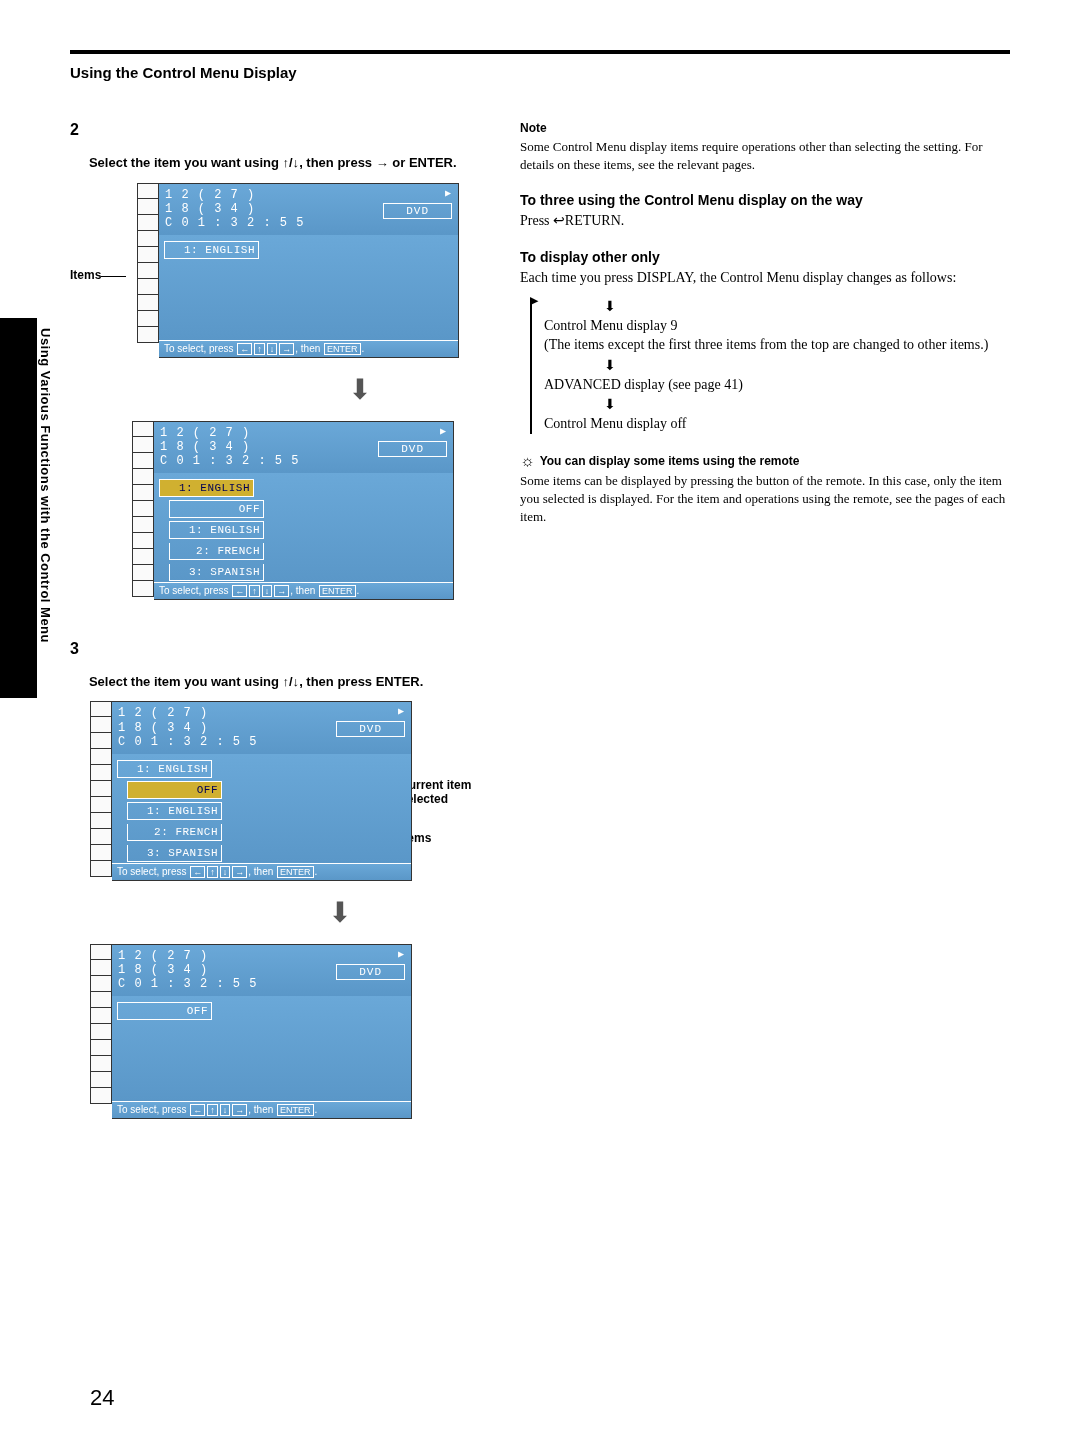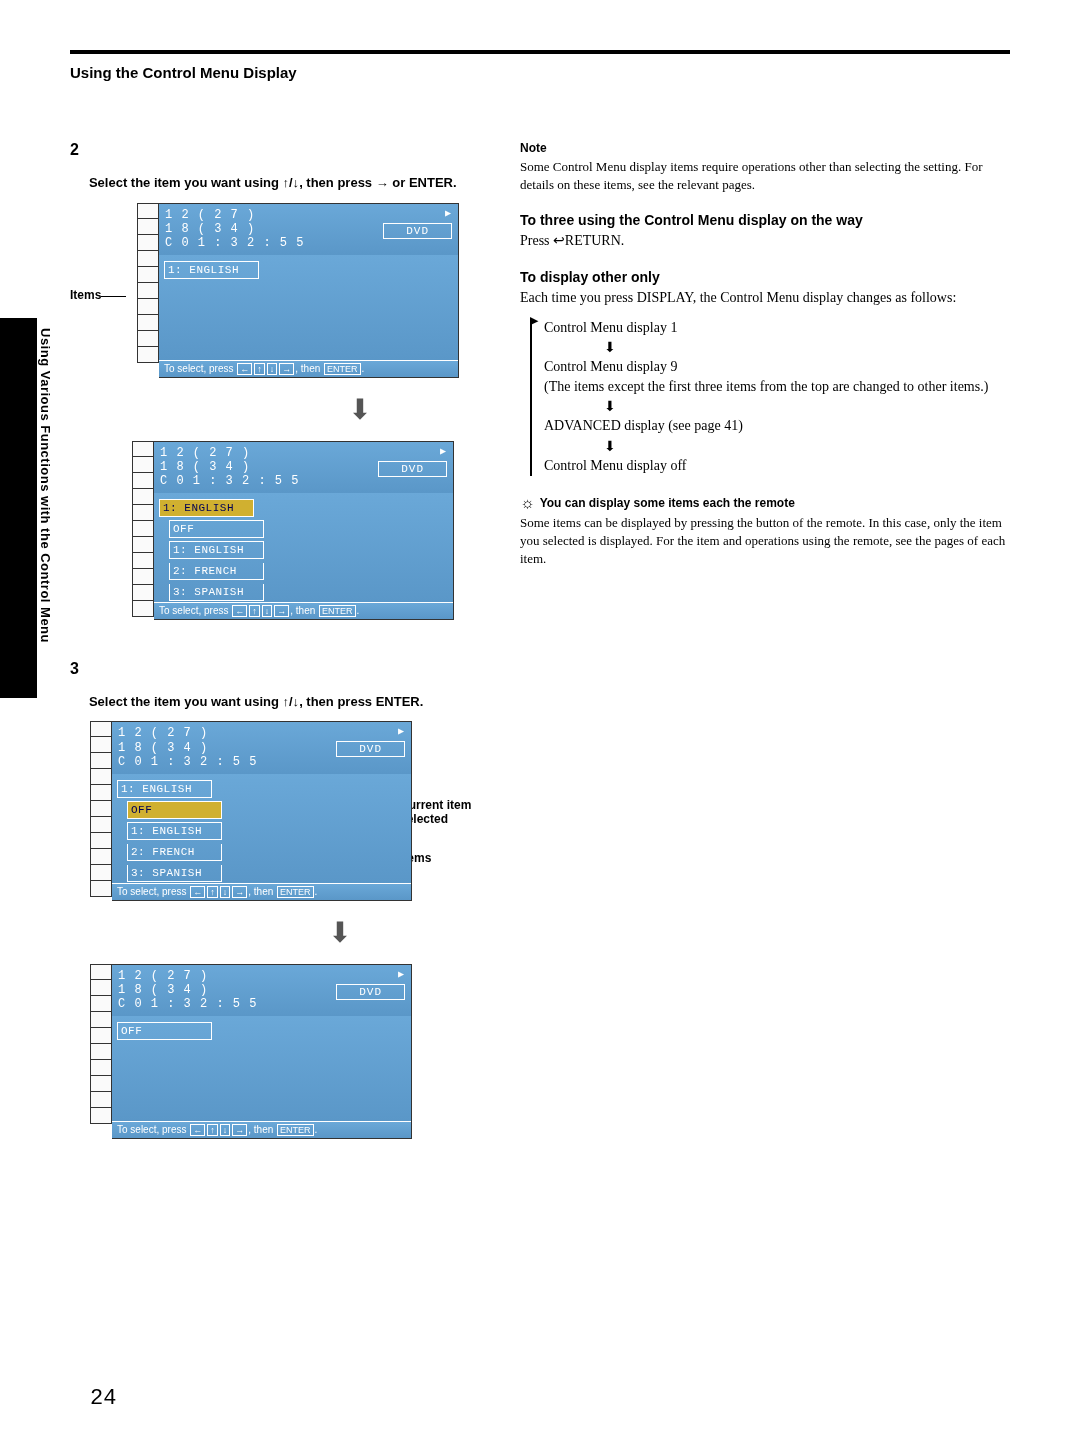--- a/index.html
+++ b/index.html
@@ -1,51 +1,51 @@
 <!DOCTYPE html>
 <html><head>
 <meta charset="utf-8">
 <style>
   * { margin: 0; padding: 0; box-sizing: border-box; }
   body { width: 1080px; height: 1441px; font-family: Arial, Helvetica, sans-serif; background: #fff; position: relative; }
   .page { padding: 50px 70px 30px 70px; position: relative; }
   .hr-thick { border-top: 4px solid #000; margin-bottom: 10px; }
-  .section-title { font-weight: bold; font-size: 15px; margin-bottom: 60px; }
+  .section-title { font-weight: bold; font-size: 15px; margin-bottom: 40px; }
   .columns { display: flex; gap: 30px; }
   .col { flex: 1; }
   .col-left { flex: 0 0 420px; }
   .col-right { flex: 1; }
   .step { display: flex; gap: 10px; font-size: 13px; margin-bottom: 10px; }
   .step-num { font-weight: bold; font-size: 16px; }
   .step-text { font-weight: bold; line-height: 1.5; margin-top: 32px; }
   .osd-wrap { display: flex; align-items: flex-start; margin-bottom: 15px; }
   .osd-label { font-size: 12px; font-weight: bold; margin-right: 5px; padding-top: 85px; position: relative; min-width: 36px; }
   .osd-label::after { content: ""; border-top: 1px solid #000; width: 25px; position: absolute; right: -20px; top: 93px; }
   .osd { border: 0.5px solid #333; border-left:none; width: 300px; position: relative; }
   .osd-header { background: linear-gradient(#6aa8d8,#5a97c8); color: #fff; padding: 4px 6px; font-size: 12px; font-family: 'Courier New', monospace; letter-spacing: 1px; display: flex; justify-content: space-between; line-height: 1.2; }
   .osd-header .right { text-align: right; }
   .osd-dvd { border: 1px solid #fff; padding: 1px 22px; font-size: 11px; letter-spacing: 1px; }
   .osd-body { background: linear-gradient(#6aa8d8,#5a97c8); min-height: 105px; padding: 4px 0 0 0; }
-  .osd-item { border: 1px solid #fff; color: #fff; font-size: 11px; padding: 2px 3px; margin: 0 0 1px 5px; display: inline-block; min-width: 95px; font-family: 'Courier New', monospace; letter-spacing: 0.5px; }
+  .osd-item { border: 1px solid #fff; color: #fff; font-size: 11px; padding: 2px 3px; margin: 0 0 1px 5px; display: inline-block; min-width: 95px; font-family: 'Courier New', monospace; letter-spacing: 0.5px; text-align: right; }
   .osd-item.sel { background: #D0B030; color:#005; }
   .osd-footer { background: linear-gradient(#6aa8d8,#5a97c8); color: #fff; font-size: 10px; padding: 2px 5px; border-top: 0.5px solid #fff; }
   .osd-footer .box { border: 1px solid #fff; padding: 0 2px; margin: 0 1px; font-size: 9px; display:inline-block; line-height:10px;}
   .arrow-down { text-align: center; font-size: 28px; color: #555; margin: 10px 0 15px 160px; }
   .note-title { font-weight: bold; font-size: 12px; margin-bottom: 3px; }
   .body-text { font-family: 'Book Antiqua', Palatino, serif; font-size: 14px; line-height: 1.4; margin-bottom: 18px; }
   .sub-heading { font-weight: bold; font-size: 14px; margin-bottom: 3px; }
   .flow-box { border-left: 2px solid #000; padding-left: 12px; margin: 10px 0 18px 10px; position:relative; }
   .flow-item { font-family: 'Book Antiqua', Palatino, serif; font-size: 14px; line-height: 1.4; }
   .flow-arrow { font-size: 14px; margin: 2px 0 2px 60px; }
   .tip-line { display:flex; align-items:center; gap:5px; margin-bottom:2px;}
   .tip-title { font-weight: bold; font-size: 12px; }
   .bulb { font-size: 16px; }
   .sidebar-tab { position: absolute; left: 0; top: 318px; width: 37px; height: 380px; background: #000; }
   .sidebar-text { position: absolute; left: 38px; top: 328px; writing-mode: vertical-rl; font-weight: bold; font-size: 13px; letter-spacing: 0.5px; }
-  .page-num { position: absolute; bottom: 30px; left: 90px; font-family: Liberation Mono, monospace; font-size: 22px; }
+  .page-num { position: absolute; bottom: 30px; left: 90px; font-family: Liberation Sans, sans-serif; font-size: 22px; }
   .icon-play { color:#fff; font-size:10px; }
   .osd-cols { display:flex; }
   .osd-iconstack { display:flex; flex-direction:column; }
   .osd-iconstack .cell { width:22px; height:16px; border:0.5px solid #333; border-top:none; background:#fafafa; }
   .osd-iconstack .cell:first-child { border-top:0.5px solid #333; }
   .osd-main { flex:1; border-left:none; }
   .rlabel-wrap { position:relative; }
   .rlabel1 { position:absolute; left:310px; top:77px; font-size:12px; font-weight:bold; width:100px;}
   .rlabel2 { position:absolute; left:310px; top:130px; font-size:12px; font-weight:bold; width:100px;}
   .rlabel1::before, .rlabel2::before { content:""; position:absolute; border-top:1px solid #000; width:15px; left:-18px; top:8px;}
@@ -262,32 +262,31 @@
       <div class="body-text" style="font-size:13px;">Some Control Menu display items require operations other than selecting the setting.  For details on these items, see the relevant pages.</div>
 
       <div class="sub-heading">To three using the Control Menu display on the way</div>
       <div class="body-text">Press ↩RETURN.</div>
 
       <div class="sub-heading">To display other only</div>
       <div class="body-text" style="margin-bottom:0;">Each time you press DISPLAY, the Control Menu display changes as follows:</div>
 
       <div class="flow-box">
         <span style="position:absolute;left:-2px;top:-4px;font-size:11px;">▶</span>
-        <div class="flow-item">Control Menu display 1</div>
         <div class="flow-arrow">⬇</div>
         <div class="flow-item">Control Menu display 9</div>
         <div class="flow-item"> (The items except the first three items from the top are changed to other items.)</div>
         <div class="flow-arrow">⬇</div>
         <div class="flow-item">ADVANCED display (see page 41)</div>
         <div class="flow-arrow">⬇</div>
         <div class="flow-item">Control Menu display off</div>
       </div>
 
       <div class="tip-line">
         <span class="bulb">☼</span>
-        <span class="tip-title">You can display some items each the remote</span>
+        <span class="tip-title">You can display some items using the remote</span>
       </div>
       <div class="body-text" style="font-size:13px;">Some items can be displayed by pressing the button of the remote.  In this case, only the item you selected is displayed.  For the item and operations using the remote,  see the pages of each item.</div>
     </div>
   </div>
 </div>
 
 <div class="page-num">24</div>
 
 </body></html>

